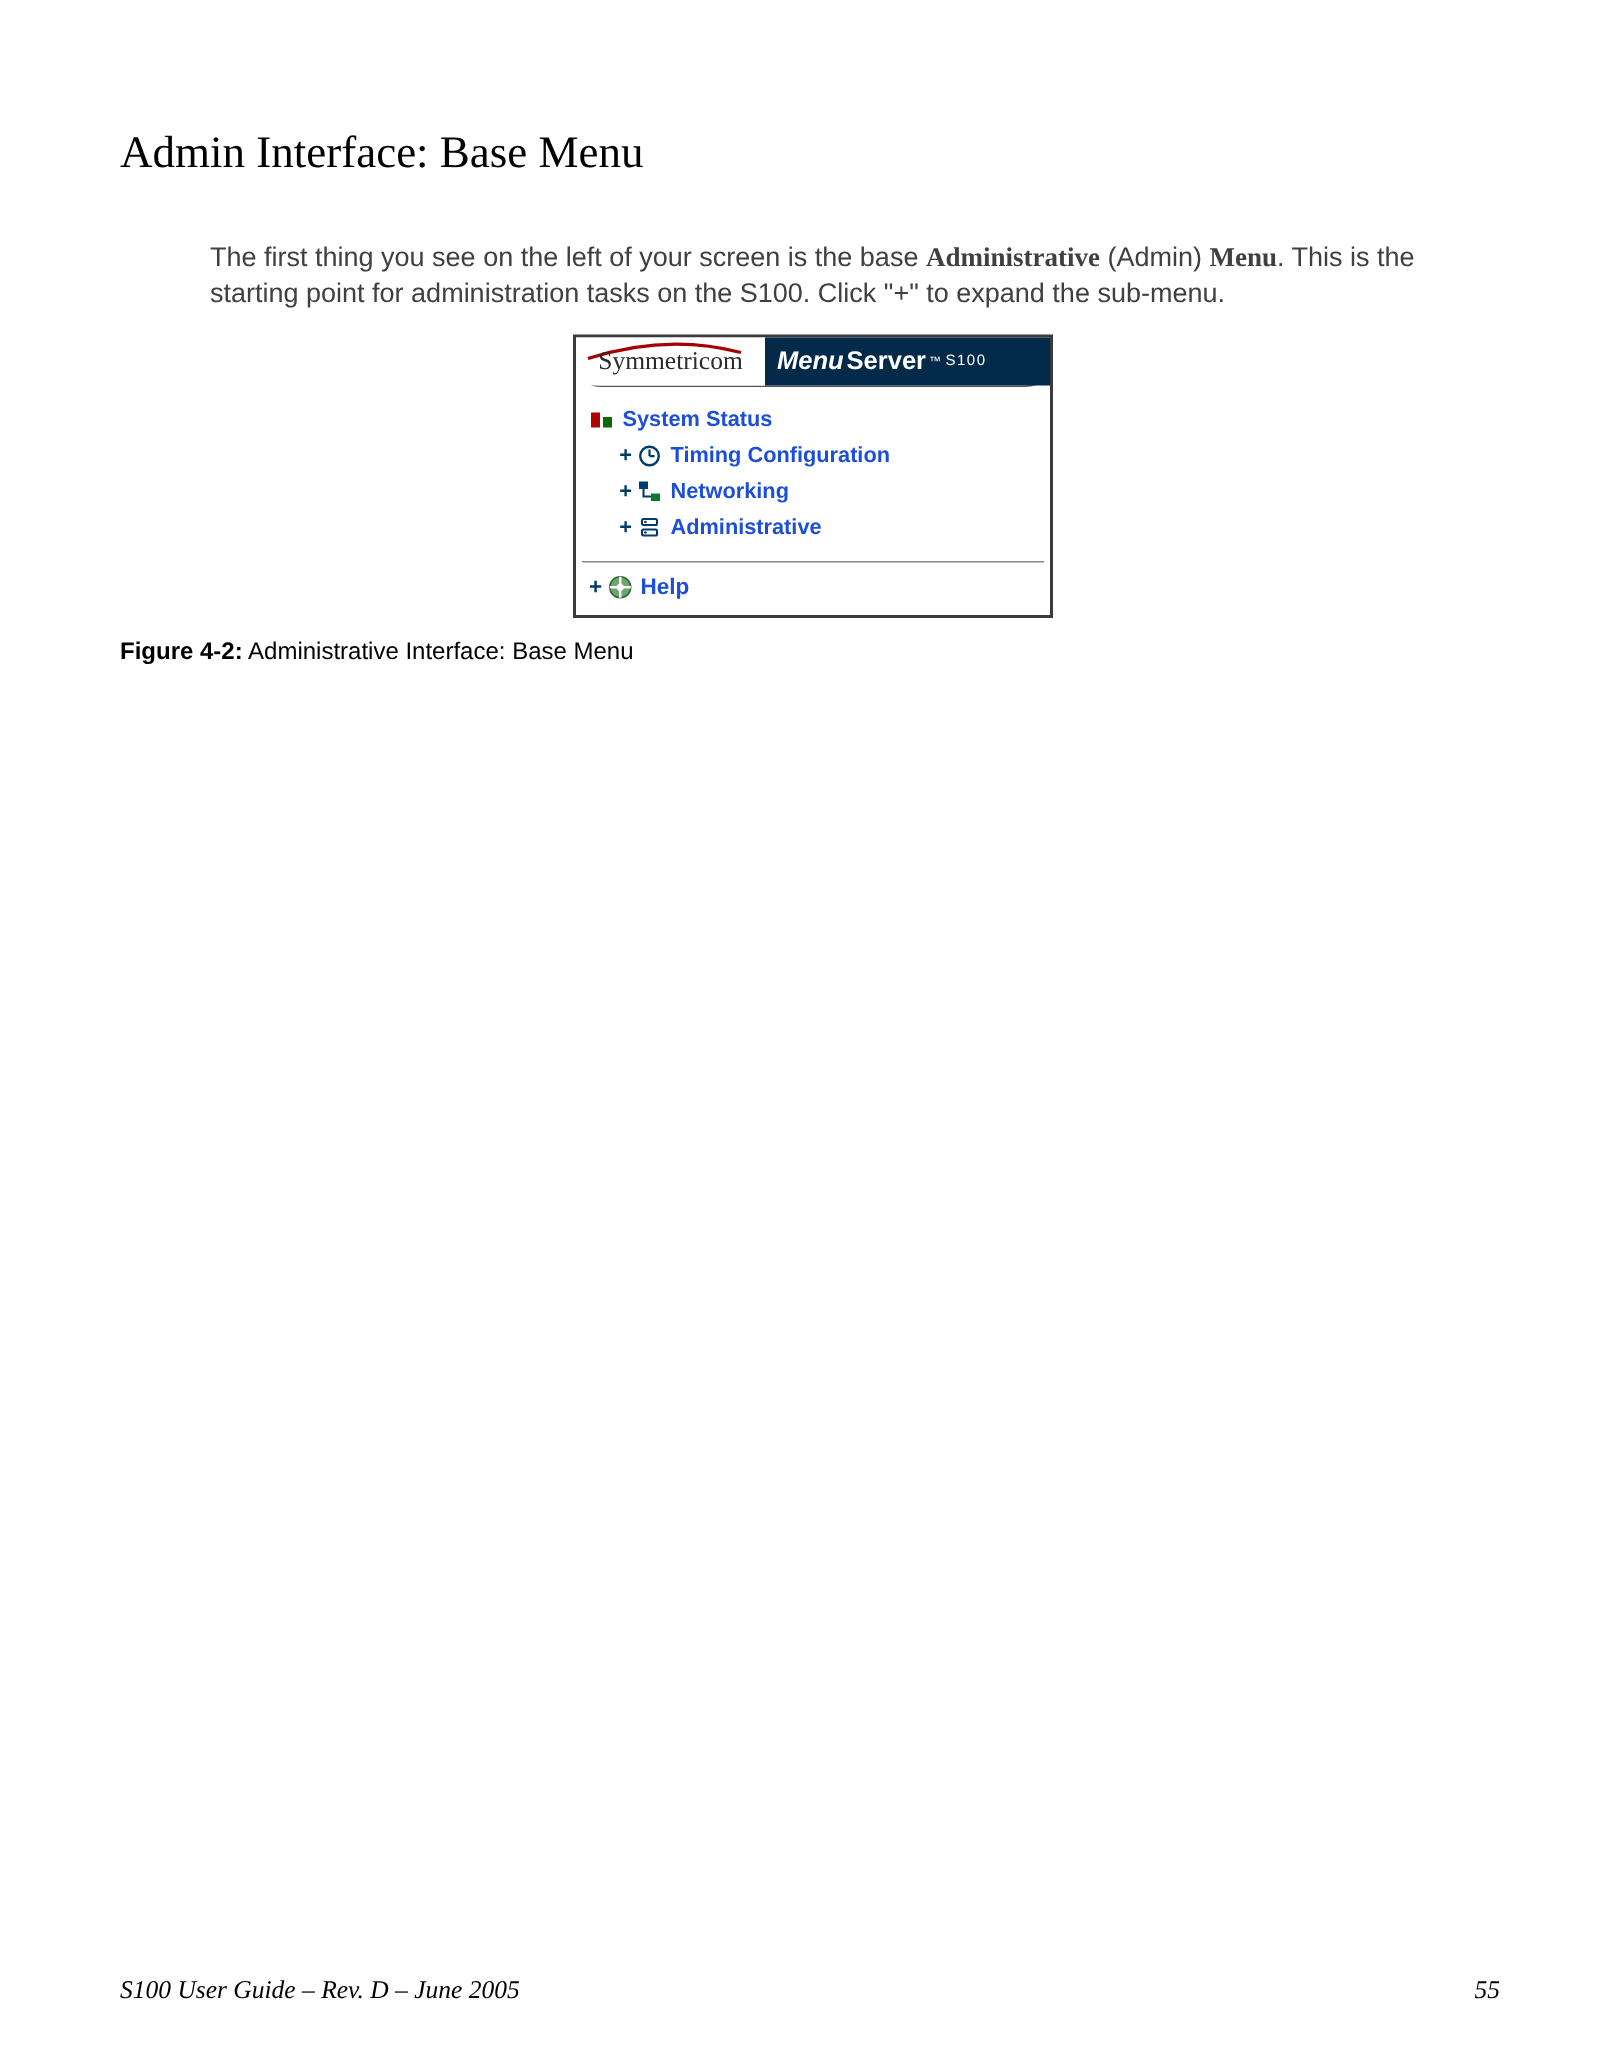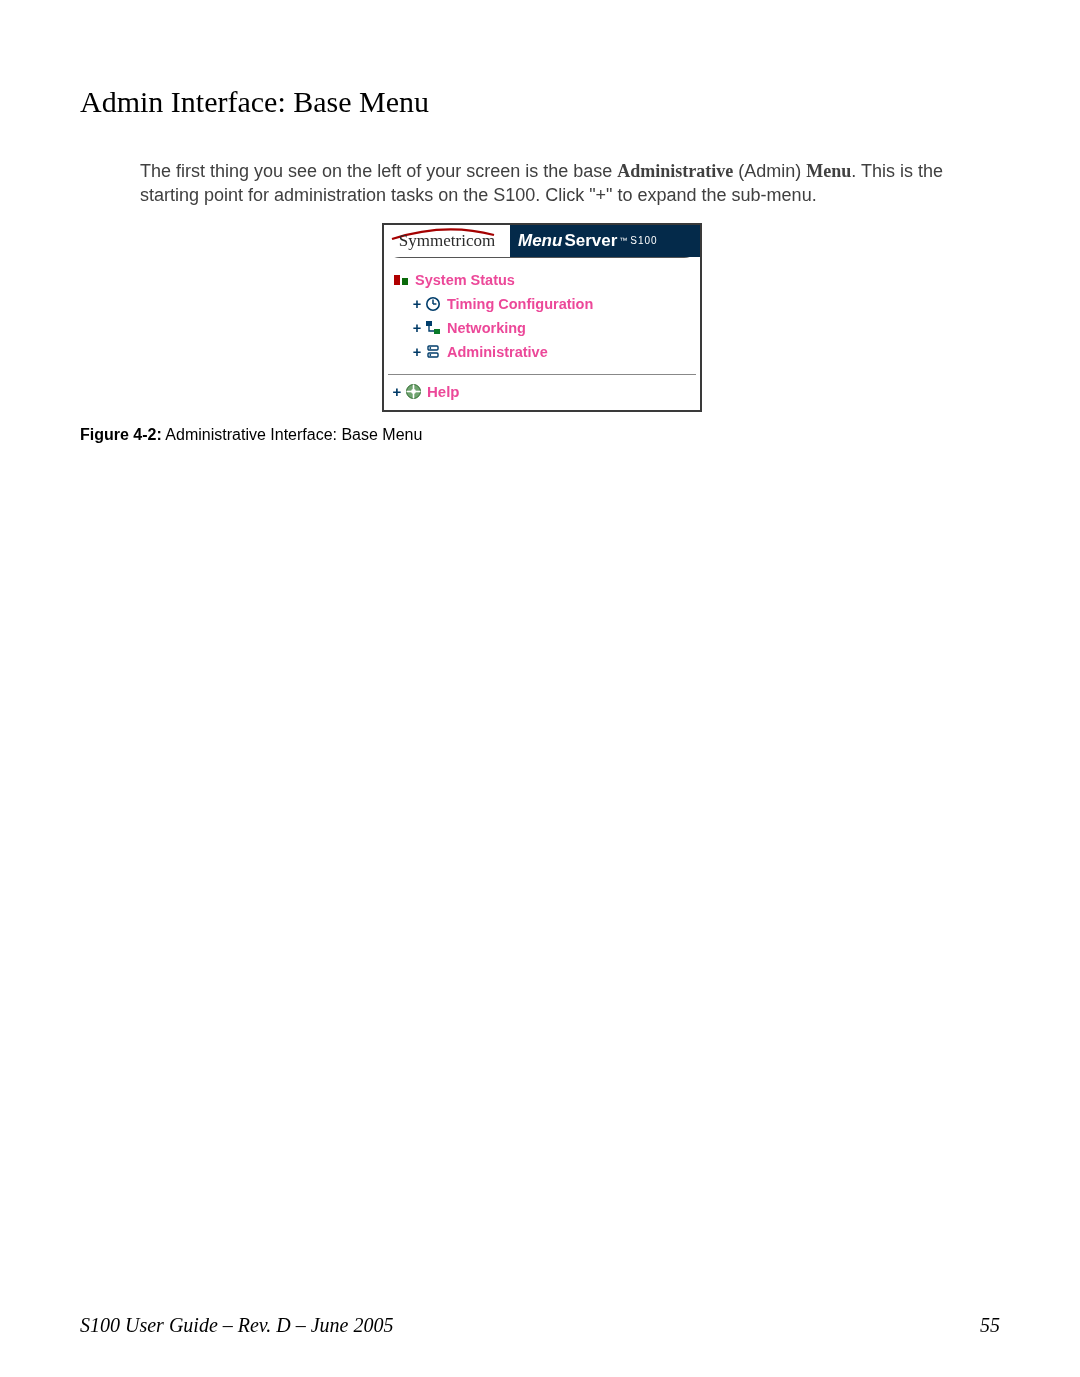--- a/index.html
+++ b/index.html
@@ -141,21 +141,21 @@
   }
   .mi-icon {
     width: 18px;
     height: 16px;
     margin-right: 5px;
     display: inline-flex;
     align-items: center;
     justify-content: center;
   }
   .mi-label {
-    color: #ec4899;
+    color: #1d4ed8;
   }
   .ss-divider {
     border-top: 1px solid #888;
     margin: 6px 4px 0 4px;
   }
   .ss-help {
     display: flex;
     align-items: center;
     padding: 8px 6px 10px 6px;
     font-weight: bold;
@@ -163,21 +163,21 @@
   }
 
   .footer {
     position: absolute;
     bottom: 40px;
     left: 80px;
     right: 80px;
     display: flex;
     justify-content: space-between;
     font-style: italic;
-    font-size: 20px;
+    font-size: 17px;
     color: #000;
     font-family: "Times New Roman", Times, serif;
   }
 </style>
 </head>
 <body>
 
 <div class="page">
 
   <h1 class="section-title">Admin Interface: Base Menu</h1>

